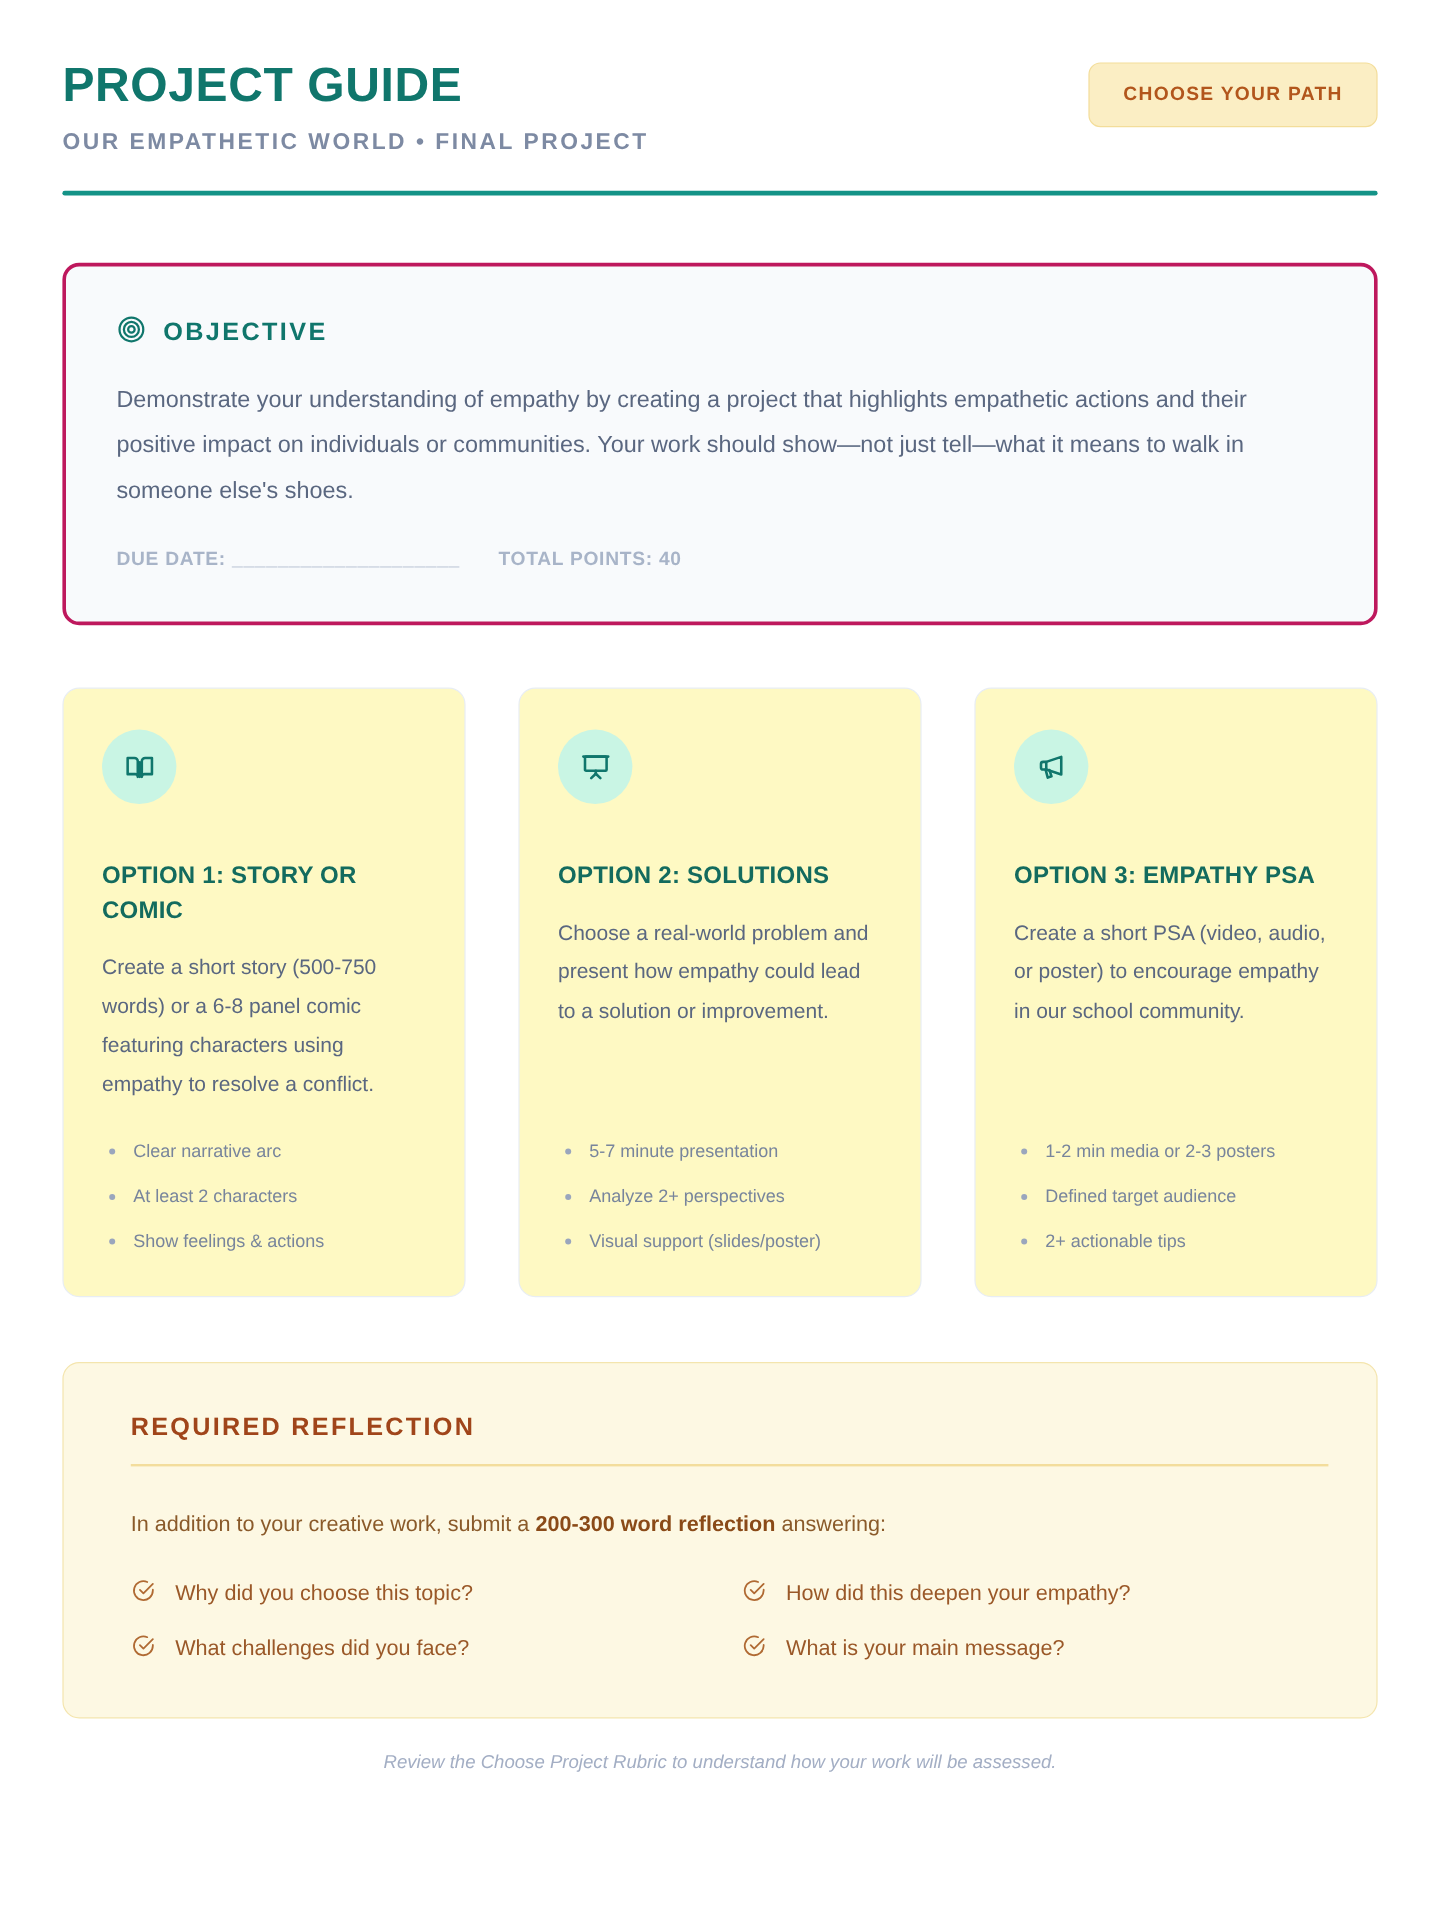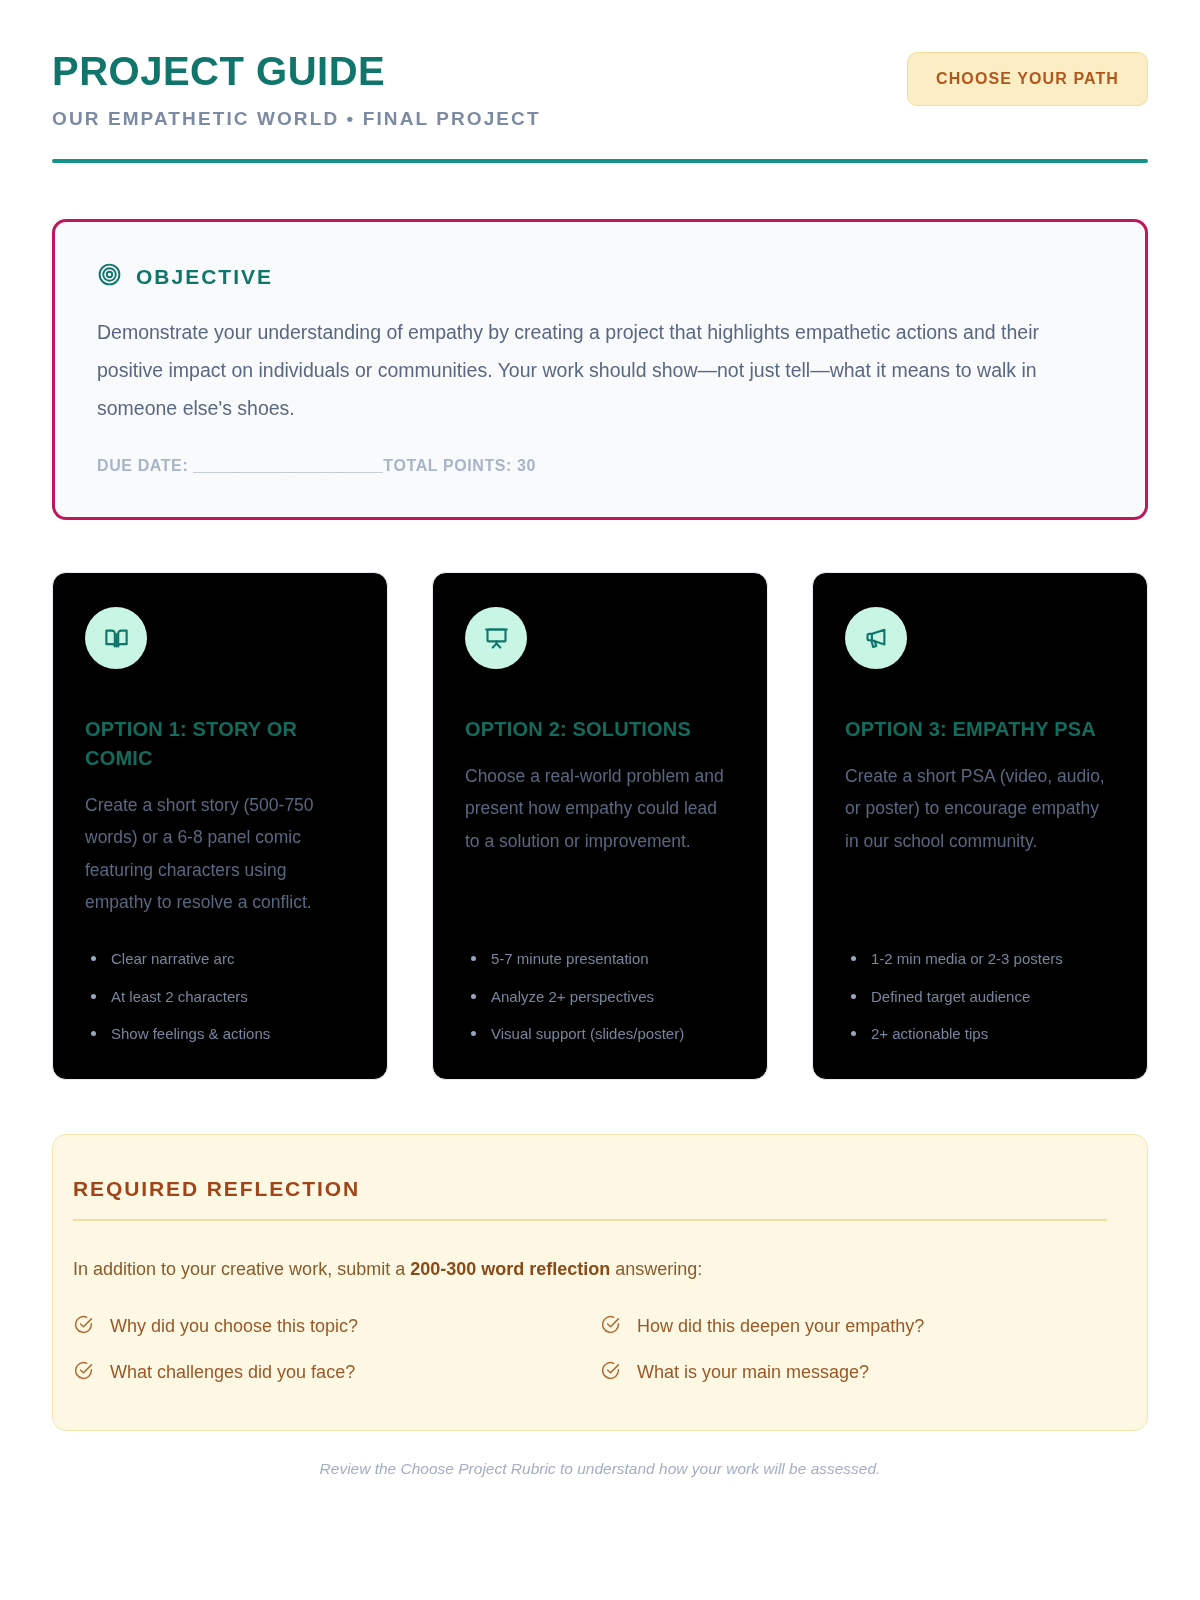--- a/index.html
+++ b/index.html
@@ -98,32 +98,33 @@
     max-width: 1000px;
   }
 
   .objective-meta {
     margin-top: 30px;
     font-size: 16px;
     font-weight: bold;
     letter-spacing: 0.6px;
     color: #a8b4c8;
     display: flex;
+    gap: 32px;
   }
 
   
   .options {
     margin-top: 52px;
     display: grid;
     grid-template-columns: repeat(3, 1fr);
     gap: 44px;
   }
 
   .option-card {
-    background: #000000;
+    background: #fef9c3;
     border: 1px solid #e8edf3;
     border-radius: 14px;
     padding: 34px 32px 34px 32px;
     display: flex;
     flex-direction: column;
     min-height: 508px;
   }
 
   .option-icon {
     width: 62px;
@@ -178,21 +179,21 @@
     border-radius: 50%;
     background: #9aa6bd;
   }
 
   
   .reflection {
     margin-top: 54px;
     background: #fdf8e3;
     border: 1px solid #f4e5ae;
     border-radius: 14px;
-    padding: 42px 40px 44px 20px;
+    padding: 42px 40px 44px 56px;
   }
 
   .reflection-title {
     font-size: 21px;
     font-weight: bold;
     letter-spacing: 1.9px;
     color: #a0451a;
   }
 
   .reflection-rule {
@@ -259,21 +260,21 @@
           <circle cx="12" cy="12" r="9.5"></circle>
           <circle cx="12" cy="12" r="6"></circle>
           <circle cx="12" cy="12" r="2.6"></circle>
         </svg>
       </span>
       <span class="objective-title">OBJECTIVE</span>
     </div>
     <p class="objective-body">Demonstrate your understanding of empathy by creating a project that highlights empathetic actions and their positive impact on individuals or communities. Your work should show—not just tell—what it means to walk in someone else's shoes.</p>
     <div class="objective-meta">
       <span>DUE DATE: ____________________</span>
-      <span>TOTAL POINTS: 30</span>
+      <span>TOTAL POINTS: 40</span>
     </div>
   </div>
 
   <div class="options">
 
     <div class="option-card">
       <div class="option-icon">
         <svg width="27" height="27" viewBox="0 0 24 24" fill="none" stroke="#10766c" stroke-width="1.9" stroke-linecap="round" stroke-linejoin="round">
           <path d="M3 5h5a2.5 2.5 0 0 1 2.5 2.5V19a2 2 0 0 0-2-2H3z"></path>
           <path d="M21 5h-5a2.5 2.5 0 0 0-2.5 2.5V19a2 2 0 0 1 2-2h5.5z"></path>

